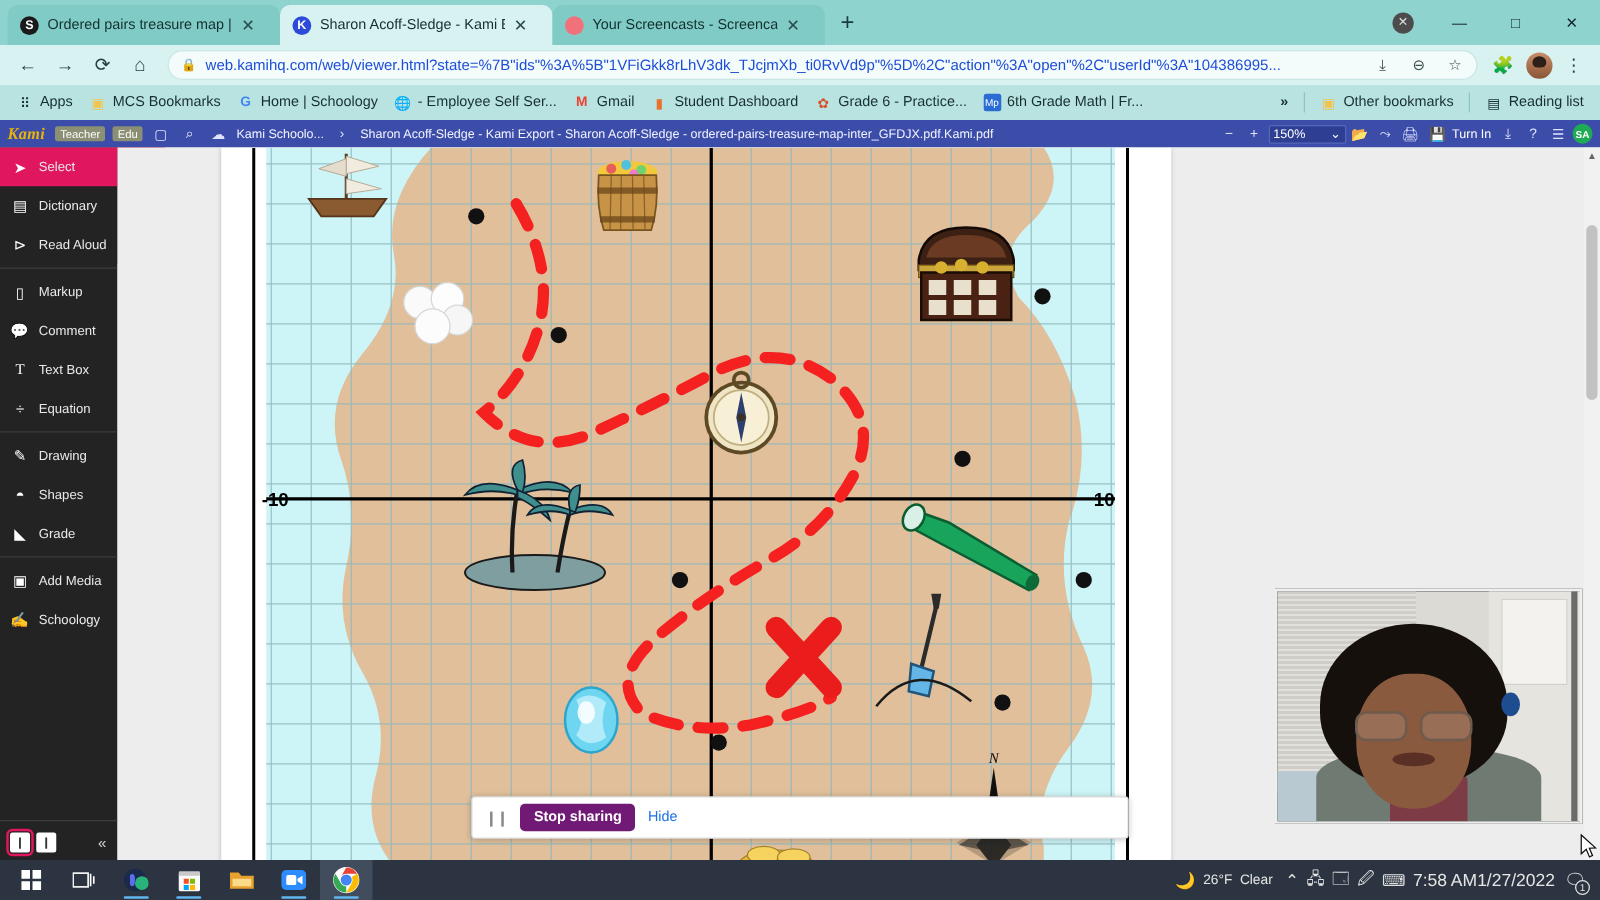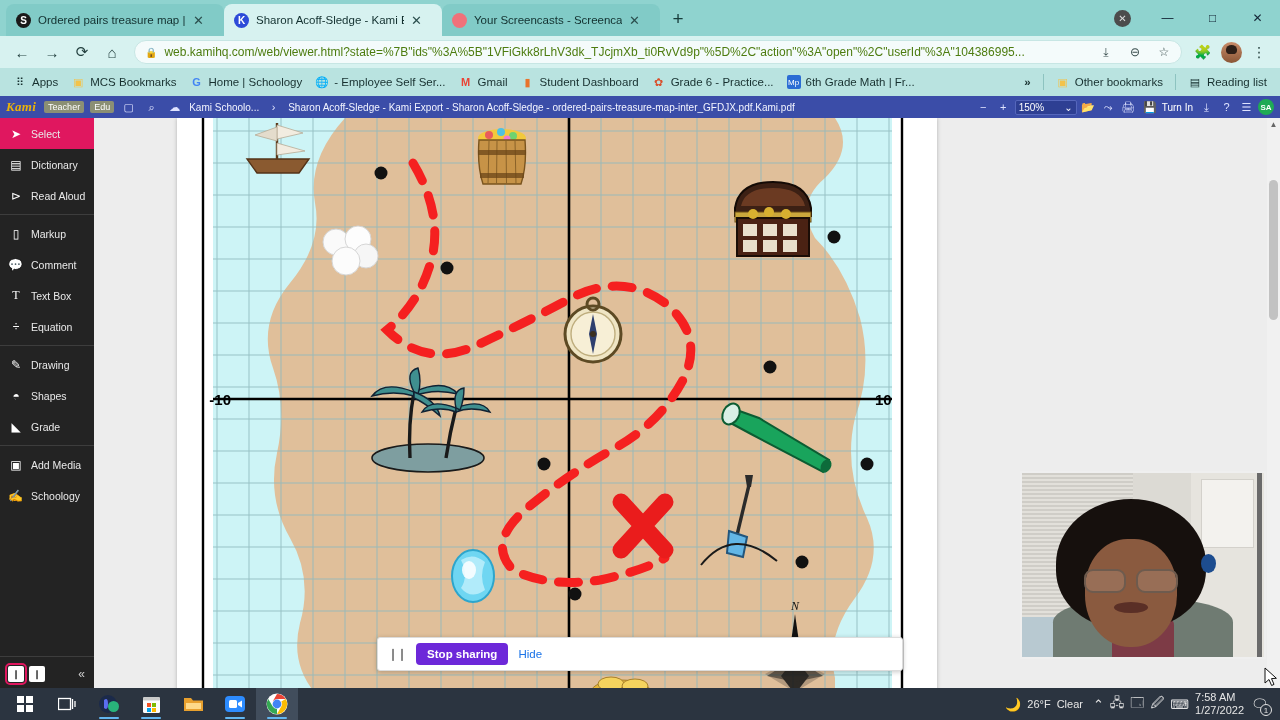--- a/index.html
+++ b/index.html
@@ -48,21 +48,21 @@
     background:#d7f2f0; display:flex; align-items:center; padding:0 8px; gap:2px;
   }
   .nav-btn { width:28px;height:28px;display:flex;align-items:center;justify-content:center;
     color:#23403f;font-size:15px;border-radius:50%; }
   .omnibox {
     flex:1; height:24px; background:#f4fbfb; border-radius:12px;
     display:flex; align-items:center; padding:0 6px 0 10px; gap:7px;
     margin:0 6px; min-width:0; border:1px solid #c7e6e4;
   }
   .omnibox .lock { font-size:10px;color:#4a5a5a; }
-  .omnibox .url { font-size:12px;color:#4d7c0f; white-space:nowrap; overflow:hidden;
+  .omnibox .url { font-size:12px;color:#1d4ed8; white-space:nowrap; overflow:hidden;
     text-overflow:ellipsis; flex:1; }
   .omni-icon { width:22px;height:22px;display:flex;align-items:center;justify-content:center;
     font-size:12px;color:#3a4e4e;flex:0 0 auto;}
   .tb-icon { width:26px;height:26px;display:flex;align-items:center;justify-content:center;
     font-size:14px;color:#26403f;flex:0 0 auto;}
   .avatar-btn { width:21px;height:21px;border-radius:50%;overflow:hidden;flex:0 0 auto;
     background:linear-gradient(#c98c6a,#8a5636); position:relative;}
   .avatar-btn::after{content:"";position:absolute;left:5px;top:3px;width:11px;height:9px;
     border-radius:50% 50% 40% 40%;background:#2e1f18;}
 
@@ -143,21 +143,21 @@
 
   
   .sc-bar {
     position:absolute; left:377px; top:637px; width:526px; height:34px;
     background:#fff; border:1px solid #dcdcdc; border-radius:3px;
     box-shadow:0 1px 5px rgba(0,0,0,.22);
     display:flex; align-items:center; padding:0 10px; gap:10px;
   }
   .sc-pause { color:#8a8a8a; font-size:12px; letter-spacing:-1px; }
   .sc-text { font-size:11.5px; color:#202124; flex:1; }
-  .sc-stop { background:#6d28d9; color:#fff; font-size:11.5px; font-weight:bold;
+  .sc-stop { background:#701a75; color:#fff; font-size:11.5px; font-weight:bold;
     padding:5px 11px; border-radius:4px; }
   .sc-hide { font-size:11.5px; color:#1a73e8; }
 
   
   .webcam {
     position:absolute; left:1020px; top:471px; width:246px; height:188px;
     background:#111; border:2px solid #efefef; overflow:hidden;
   }
   .wc-bg { position:absolute; inset:0; background:#dcdad4; }
   .wc-blind { position:absolute;left:0;top:0;width:46%;height:88%;
@@ -190,21 +190,21 @@
     background:#2b3440; display:flex; align-items:center; padding:0 4px;
   }
   .tb-app { width:42px;height:32px;display:flex;align-items:center;justify-content:center;
     position:relative; }
   .tb-app.running::after{content:"";position:absolute;bottom:1px;left:11px;width:20px;height:2px;
     background:#62b6f0;border-radius:1px;}
   .tb-app.focused { background:#414d5c; }
   .tray { margin-left:auto; display:flex; align-items:center; gap:6px; padding-right:6px;
     color:#e6e6e6; font-size:11px; }
   .tray .ti2 { display:flex;align-items:center;justify-content:center;font-size:13px;color:#e2e2e2; }
-  .clock { display:flex;flex-direction:column;line-height:1.18;font-size:11px; }
+  .clock { display:flex;align-items:flex-end;line-height:1.18;font-size:14px; }
   .notif { position:relative;width:20px;height:20px;display:flex;align-items:center;justify-content:center;}
   .notif .badge { position:absolute;right:-2px;bottom:-2px;width:12px;height:12px;border-radius:50%;
     background:#2b3440;border:1px solid #e2e2e2;color:#e2e2e2;font-size:8px;
     display:flex;align-items:center;justify-content:center;}
 
   .cursor { position:absolute; left:1264px; top:667px; width:14px; height:20px; z-index:99; }
 </style>
 </head>
 <body>
 

